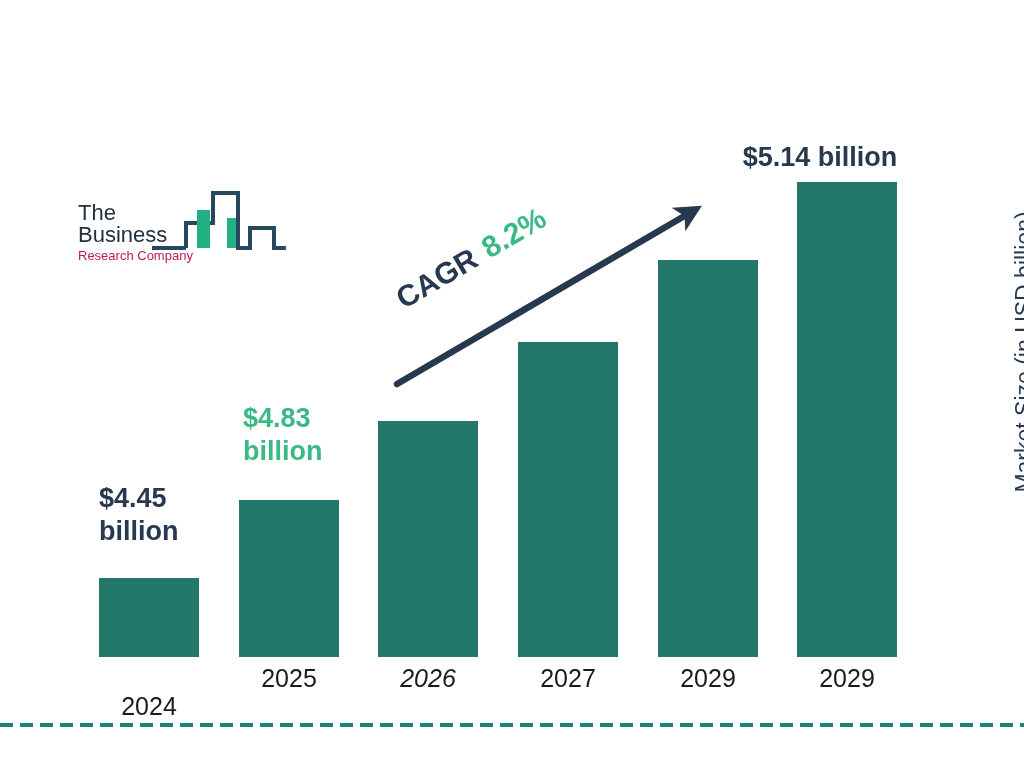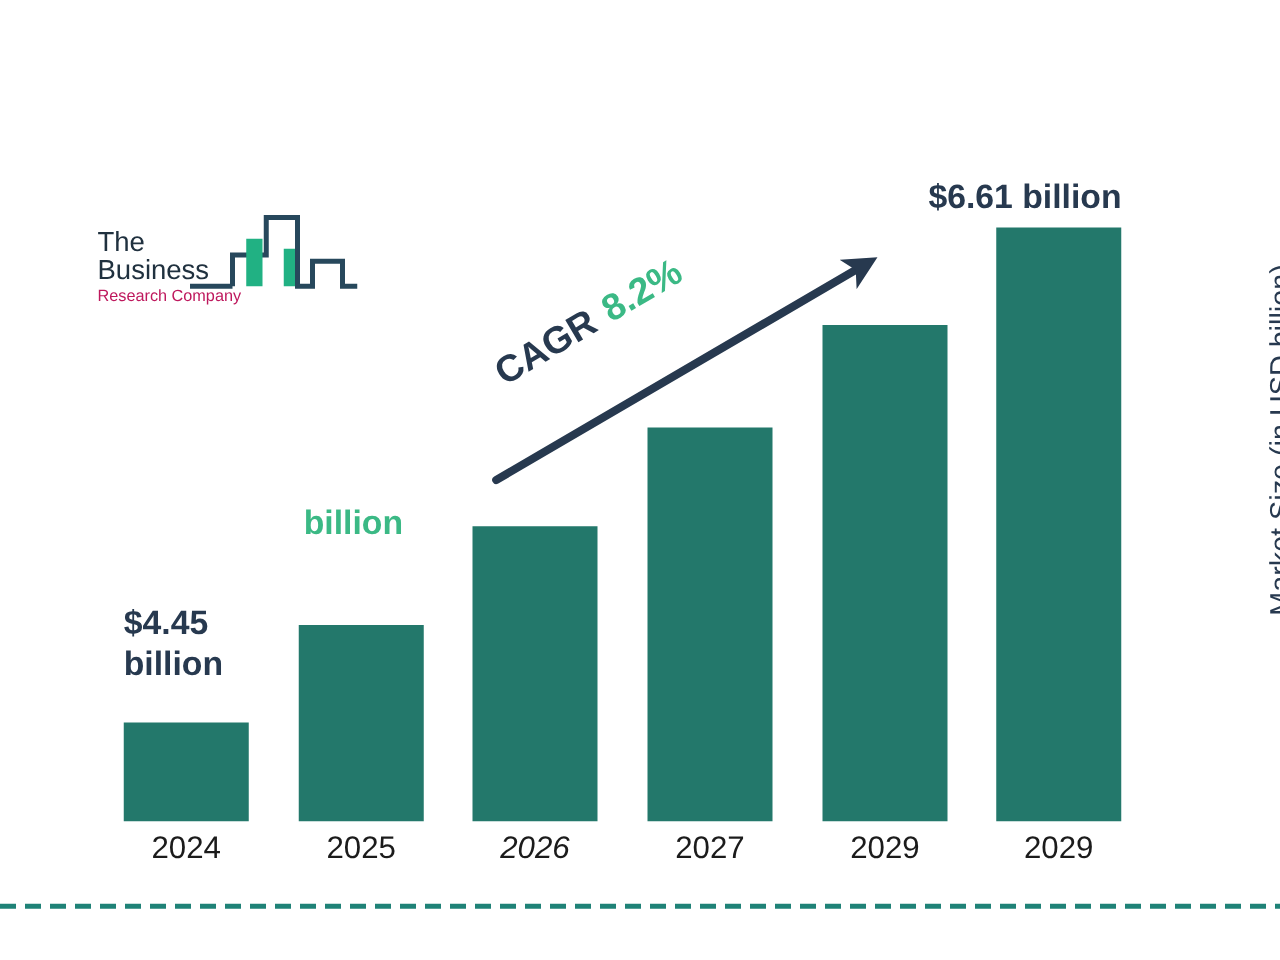--- a/index.html
+++ b/index.html
@@ -33,21 +33,21 @@
     font-weight: bold;
     color: #27394f;
     letter-spacing: -0.2px;
     white-space: nowrap;
   }
 
   
   .logo {
     position: absolute;
     left: 78px;
-    top: 169px;
+    top: 188px;
     width: 208px;
     height: 76px;
   }
   .logo svg { display: block; }
 
   
   .plot {
     position: absolute;
     left: 0;
     top: 0;
@@ -171,38 +171,39 @@
 
   <div class="plot">
 
     <div class="bar" style="left:99px;  top:578px; height:79px;"></div>
     <div class="bar" style="left:239px; top:500px; height:157px;"></div>
     <div class="bar" style="left:378px; top:421px; height:236px;"></div>
     <div class="bar" style="left:518px; top:342px; height:315px;"></div>
     <div class="bar" style="left:658px; top:260px; height:397px;"></div>
     <div class="bar" style="left:797px; top:182px; height:475px;"></div>
 
-    <div class="xtick" style="left:99px;">2024</div>
+    <div class="xtick" style="left:99px;margin-top:28px;">2024</div>
     <div class="xtick" style="left:239px;">2025</div>
     <div class="xtick" style="left:378px;font-style:italic;">2026</div>
     <div class="xtick" style="left:518px;">2027</div>
     <div class="xtick" style="left:658px;">2029</div>
     <div class="xtick" style="left:797px;">2029</div>
   </div>
 
   <div class="vlabel navy" id="label-2024">
     <div>$4.45</div>
     <div>billion</div>
   </div>
 
   <div class="vlabel green" id="label-2025">
+    <div>$4.83</div>
     <div>billion</div>
   </div>
 
-  <div class="vlabel navy" id="label-2029">$6.61 billion</div>
+  <div class="vlabel navy" id="label-2029">$5.14 billion</div>
 
   <div class="arrow-layer">
     <svg width="1024" height="768" viewBox="0 0 1024 768" xmlns="http://www.w3.org/2000/svg">
       <defs>
         <marker id="arrowhead" markerWidth="4.2" markerHeight="4.2" refX="2.6" refY="2.1" orient="auto">
           <path d="M0,0 L4.2,2.1 L0,4.2 L1.1,2.1 z" fill="#27394f"></path>
         </marker>
       </defs>
       <line x1="397" y1="384" x2="693" y2="211" stroke="#27394f" stroke-width="6.5" stroke-linecap="round" marker-end="url(#arrowhead)"></line>
     </svg>

